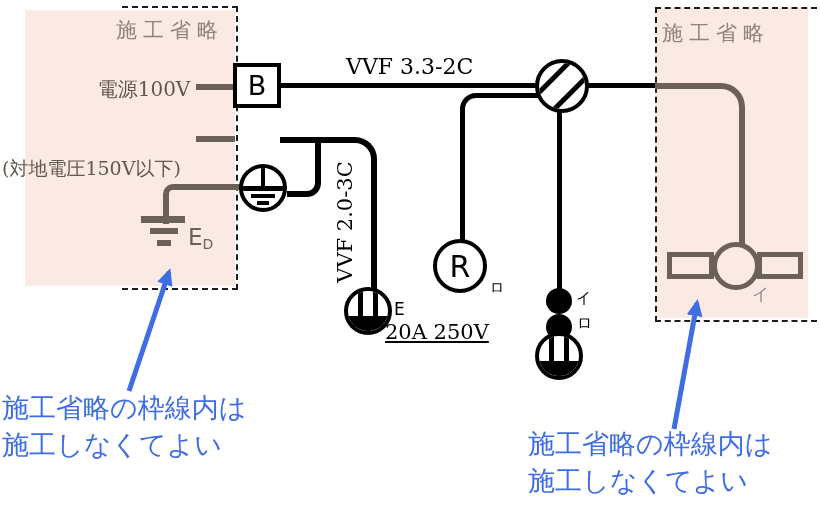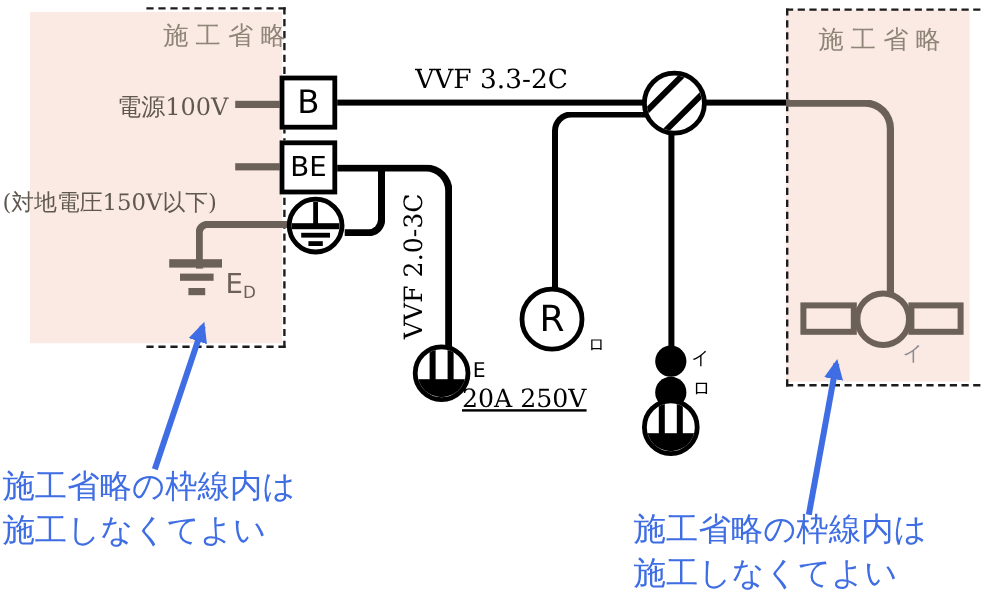--- a/index.html
+++ b/index.html
@@ -6,36 +6,36 @@
   #canvas{
     position:relative;width:820px;height:512px;background:#ffffff;
     font-family:"DejaVu Serif",serif;overflow:hidden;
   }
   .abs{position:absolute;}
   
   .pink{background:#fbeae3;}
   .dashframe{border:0 dashed #1c1c1c;}
   
   .gwire{background:#6b6158;}
-  .omit-label{color:#8e8477;font-size:21px;letter-spacing:6px;white-space:nowrap;margin-left:20px;}
+  .omit-label{color:#8e8477;font-size:21px;letter-spacing:6px;white-space:nowrap;}
   .src-label{color:#5f584f;font-size:20px;text-align:right;white-space:nowrap;}
   
   .bwire{background:#000;}
   .devbox{
     background:#fff;border:4px solid #000;display:flex;align-items:center;justify-content:center;
     font-family:"DejaVu Sans","Liberation Sans",sans-serif;color:#000;z-index:4;box-sizing:border-box;
   }
   .circ{
     background:#fff;border:4px solid #000;border-radius:50%;box-sizing:border-box;z-index:4;overflow:hidden;
   }
   .tag{color:#000;font-size:15px;z-index:5;white-space:nowrap;}
   .serif-label{color:#000;font-size:22px;white-space:nowrap;z-index:5;}
   .note{
     color:#3f6de3;font-size:27px;line-height:37px;z-index:6;
-    font-family:Liberation Mono, monospace;white-space:nowrap;
+    font-family:Liberation Sans, sans-serif;white-space:nowrap;
   }
   .z1{z-index:1}.z2{z-index:2}.z3{z-index:3}.z6{z-index:6}
 </style>
 </head>
 <body>
 
 <div id="canvas">
 
   <div class="abs pink" style="left:25px;top:10px;width:210px;height:276px;"></div>
   <div class="abs pink" style="left:655px;top:8px;width:153px;height:310px;"></div>
@@ -55,23 +55,20 @@
   <div class="abs z2" style="left:163px;top:184px;width:84px;height:34px;border-left:6px solid #6b6158;border-top:6px solid #6b6158;border-top-left-radius:10px;"></div>
   <div class="abs gwire z2" style="left:141px;top:216px;width:44px;height:7px;"></div>
   <div class="abs gwire z2" style="left:150px;top:228px;width:28px;height:6px;"></div>
   <div class="abs gwire z2" style="left:157px;top:240px;width:14px;height:6px;"></div>
   <div class="abs z2" style="left:188px;top:224px;color:#6b6158;font-family:'DejaVu Sans',sans-serif;">
     <span style="font-size:23px;">E</span><span style="font-size:14px;vertical-align:-4px;">D</span>
   </div>
 
   <div class="abs devbox" style="left:233px;top:63px;width:48px;height:45px;font-size:27px;">
       <span>B</span>
-    </div>
-  <div class="abs devbox" style="left:233px;top:117px;width:48px;height:45px;font-size:23px;">
-      <span>BE</span>
     </div>
 
   <div class="abs bwire z2" style="left:280px;top:83px;width:378px;height:5px;"></div>
 
   <div class="abs z2" style="left:655px;top:83px;width:84px;height:161px;border-top:6px solid #6b6158;border-right:6px solid #6b6158;border-top-right-radius:24px;"></div>
 
   <div class="abs z2" style="left:460px;top:93px;width:80px;height:148px;border-left:5px solid #000;border-top:5px solid #000;border-top-left-radius:16px;"></div>
 
   <div class="abs bwire z2" style="left:557px;top:112px;width:5px;height:178px;"></div>
 

